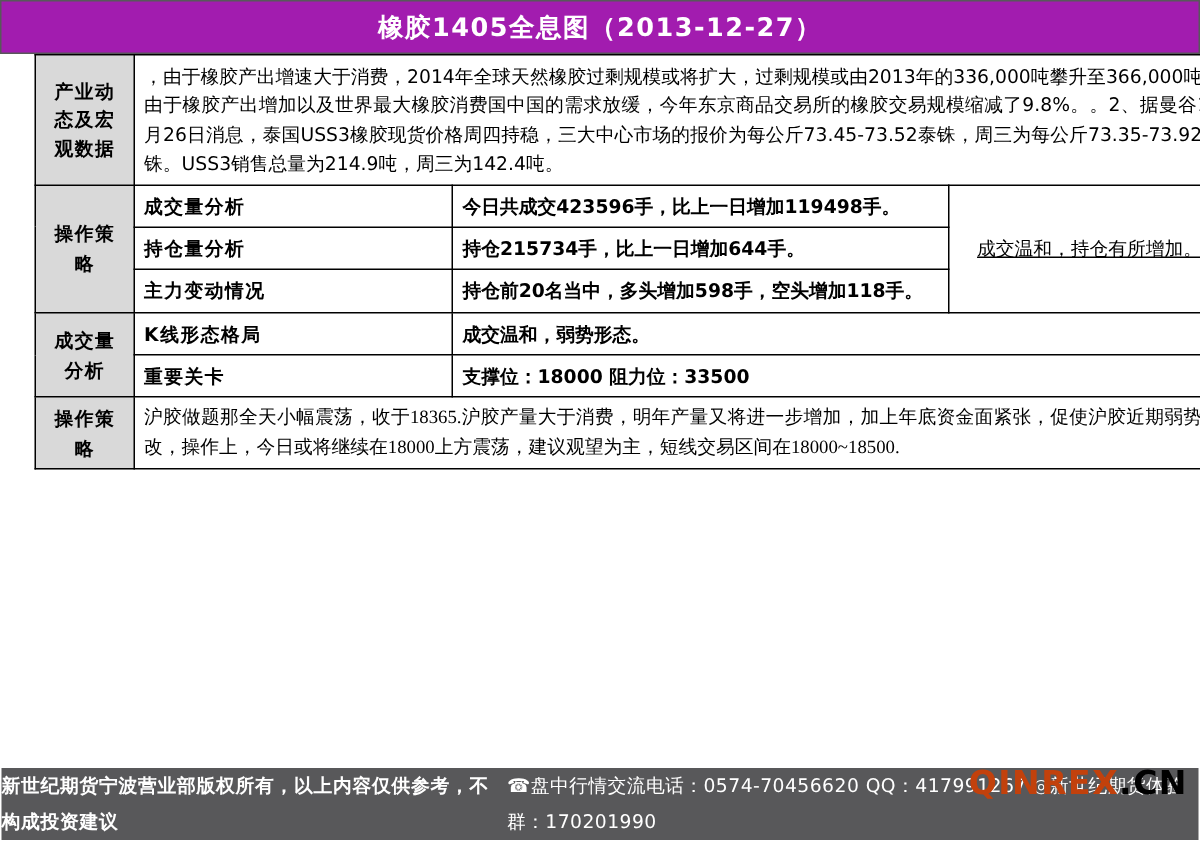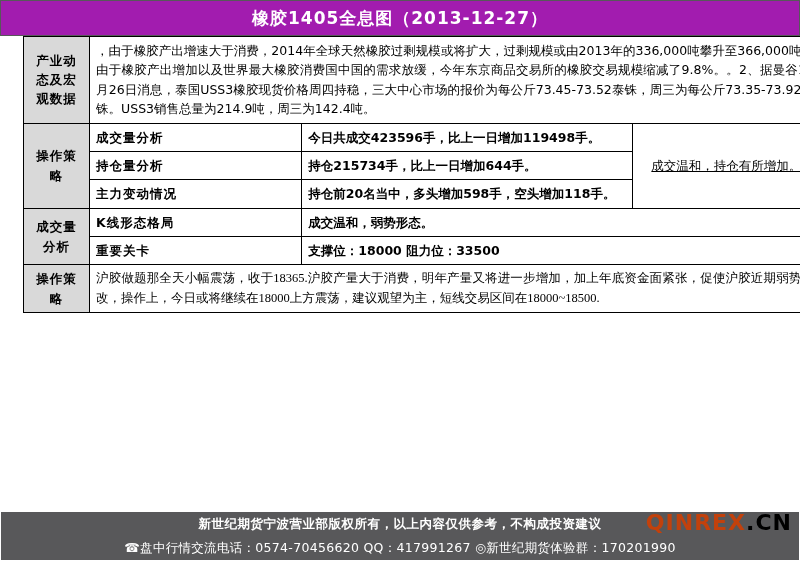--- a/index.html
+++ b/index.html
@@ -87,21 +87,21 @@
     text-align:justify;
     font-family:Liberation Serif, serif;
   }
   .footer{
     position:absolute;
     left:1px;right:1px;bottom:1px;
     height:48px;
     background:#58585a;
     color:#ffffff;
     display:flex;
-    flex-direction:column;
+    flex-direction:row;
     align-items:center;
     justify-content:center;
     font-size:12.5px;
     line-height:1.9;
   }
   .footer .line1{font-weight:bold;letter-spacing:.5px;}
   .footer .line2{letter-spacing:.3px;}
   .watermark{
     position:absolute;
     right:8px;

